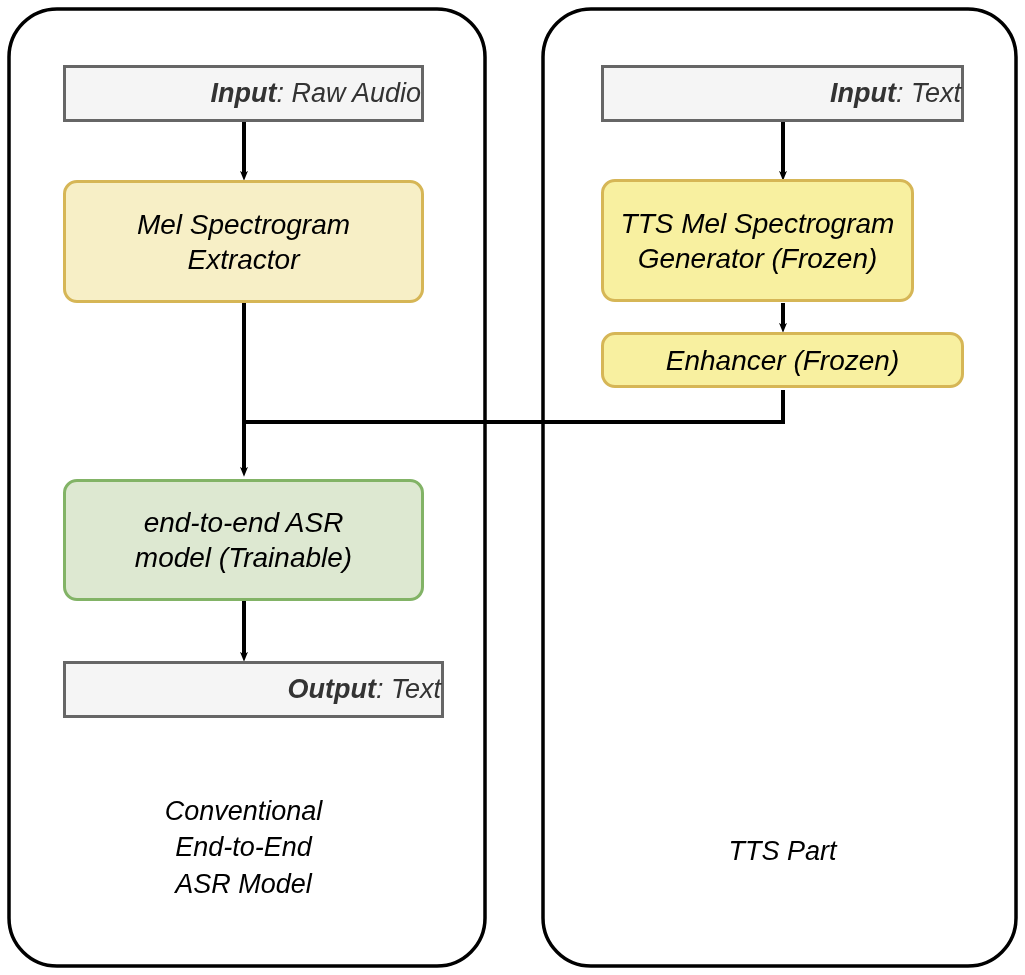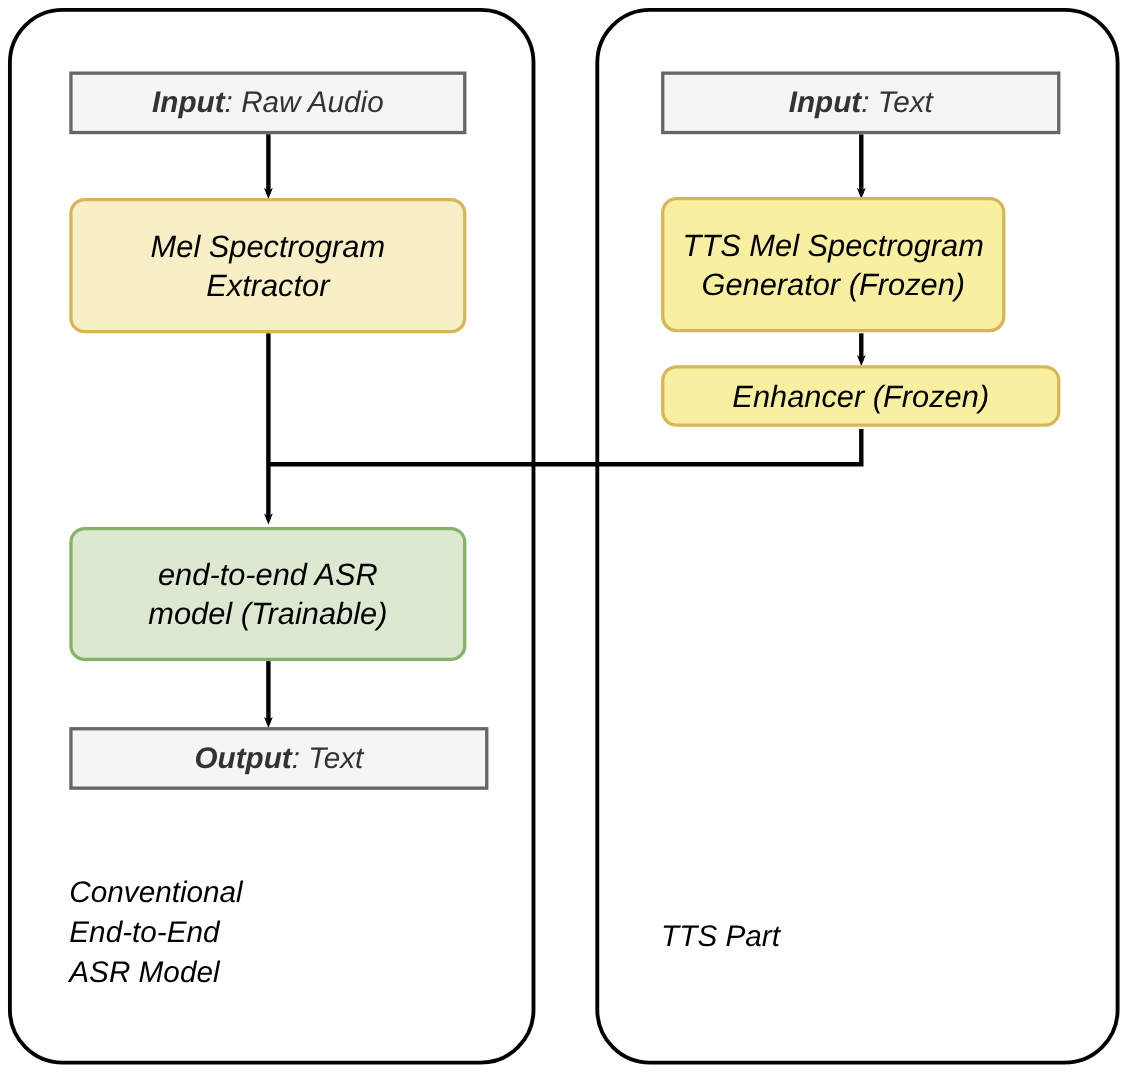--- a/index.html
+++ b/index.html
@@ -33,20 +33,21 @@
     text-align: center;
     line-height: 1.25;
     color: #000000;
   }
   .io-node {
     background: #f5f5f5;
     border: 3px solid #666666;
     color: #333333;
     font-size: 27px;
     font-style: italic;
+    justify-content: flex-end;
   }
   .io-node .strong {
     font-weight: bold;
     font-style: italic;
   }
   .proc-node {
     font-size: 28px;
     border-radius: 14px;
     font-style: italic;
   }
@@ -57,21 +58,21 @@
   .yellow-bright {
     background: #f8f0a0;
     border: 3px solid #d6b656;
   }
   .green {
     background: #dde8d1;
     border: 3px solid #82b366;
   }
   .caption {
     position: absolute;
-    text-align: left;
+    text-align: center;
     font-size: 27px;
     font-style: italic;
     color: #000000;
     line-height: 1.35;
     white-space: pre-line;
   }
 </style>
 </head>
 <body>
 

